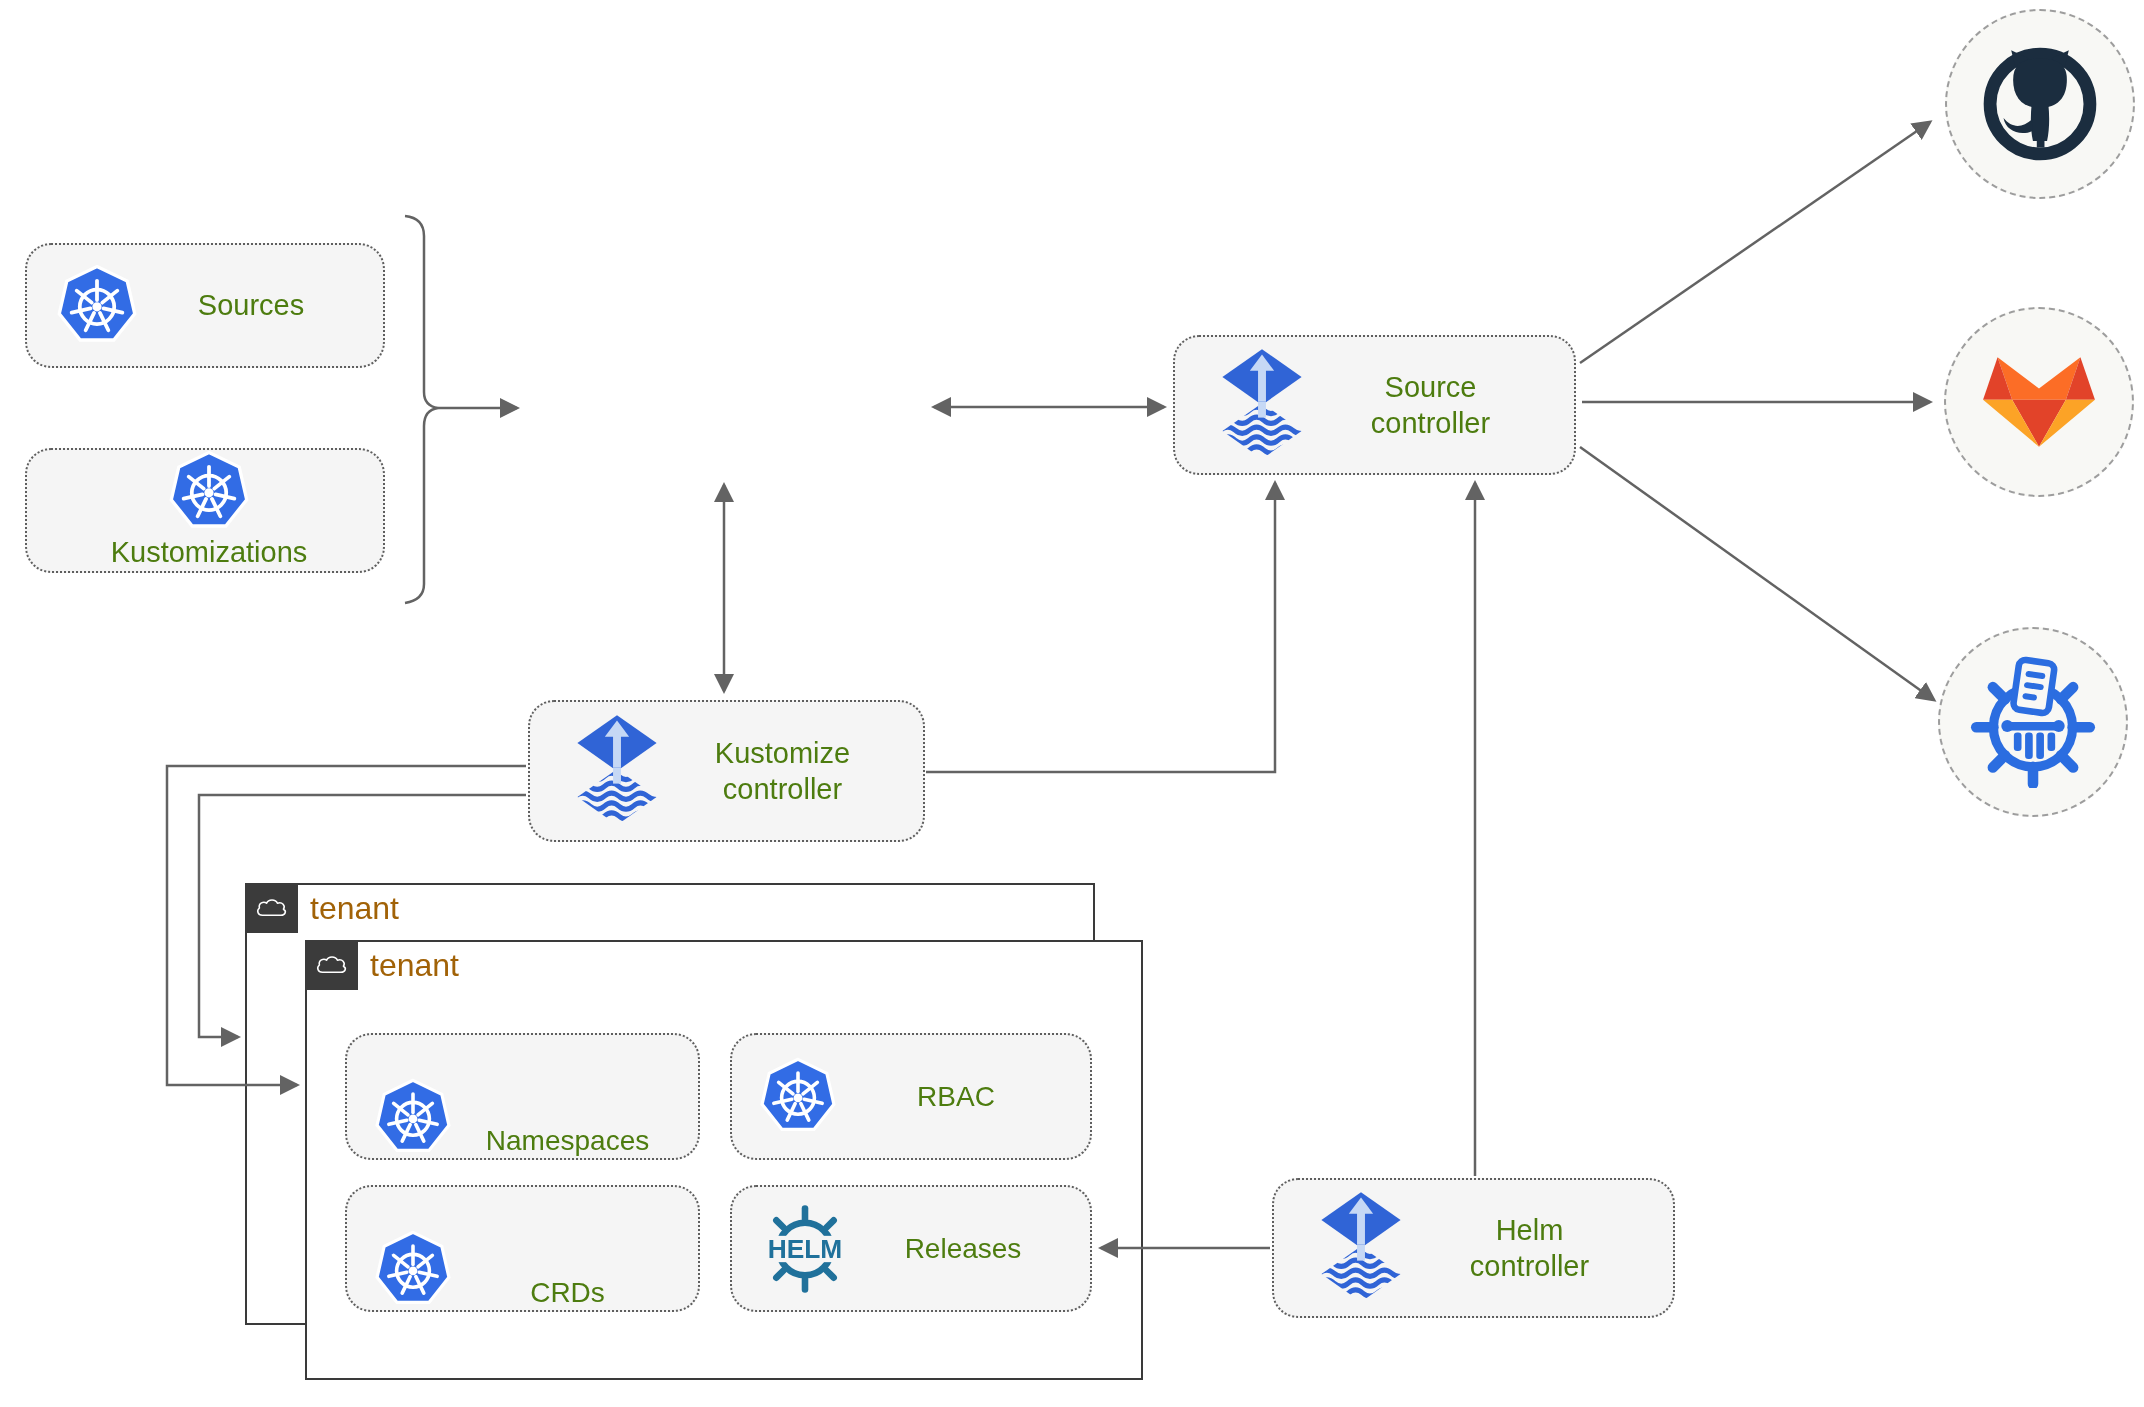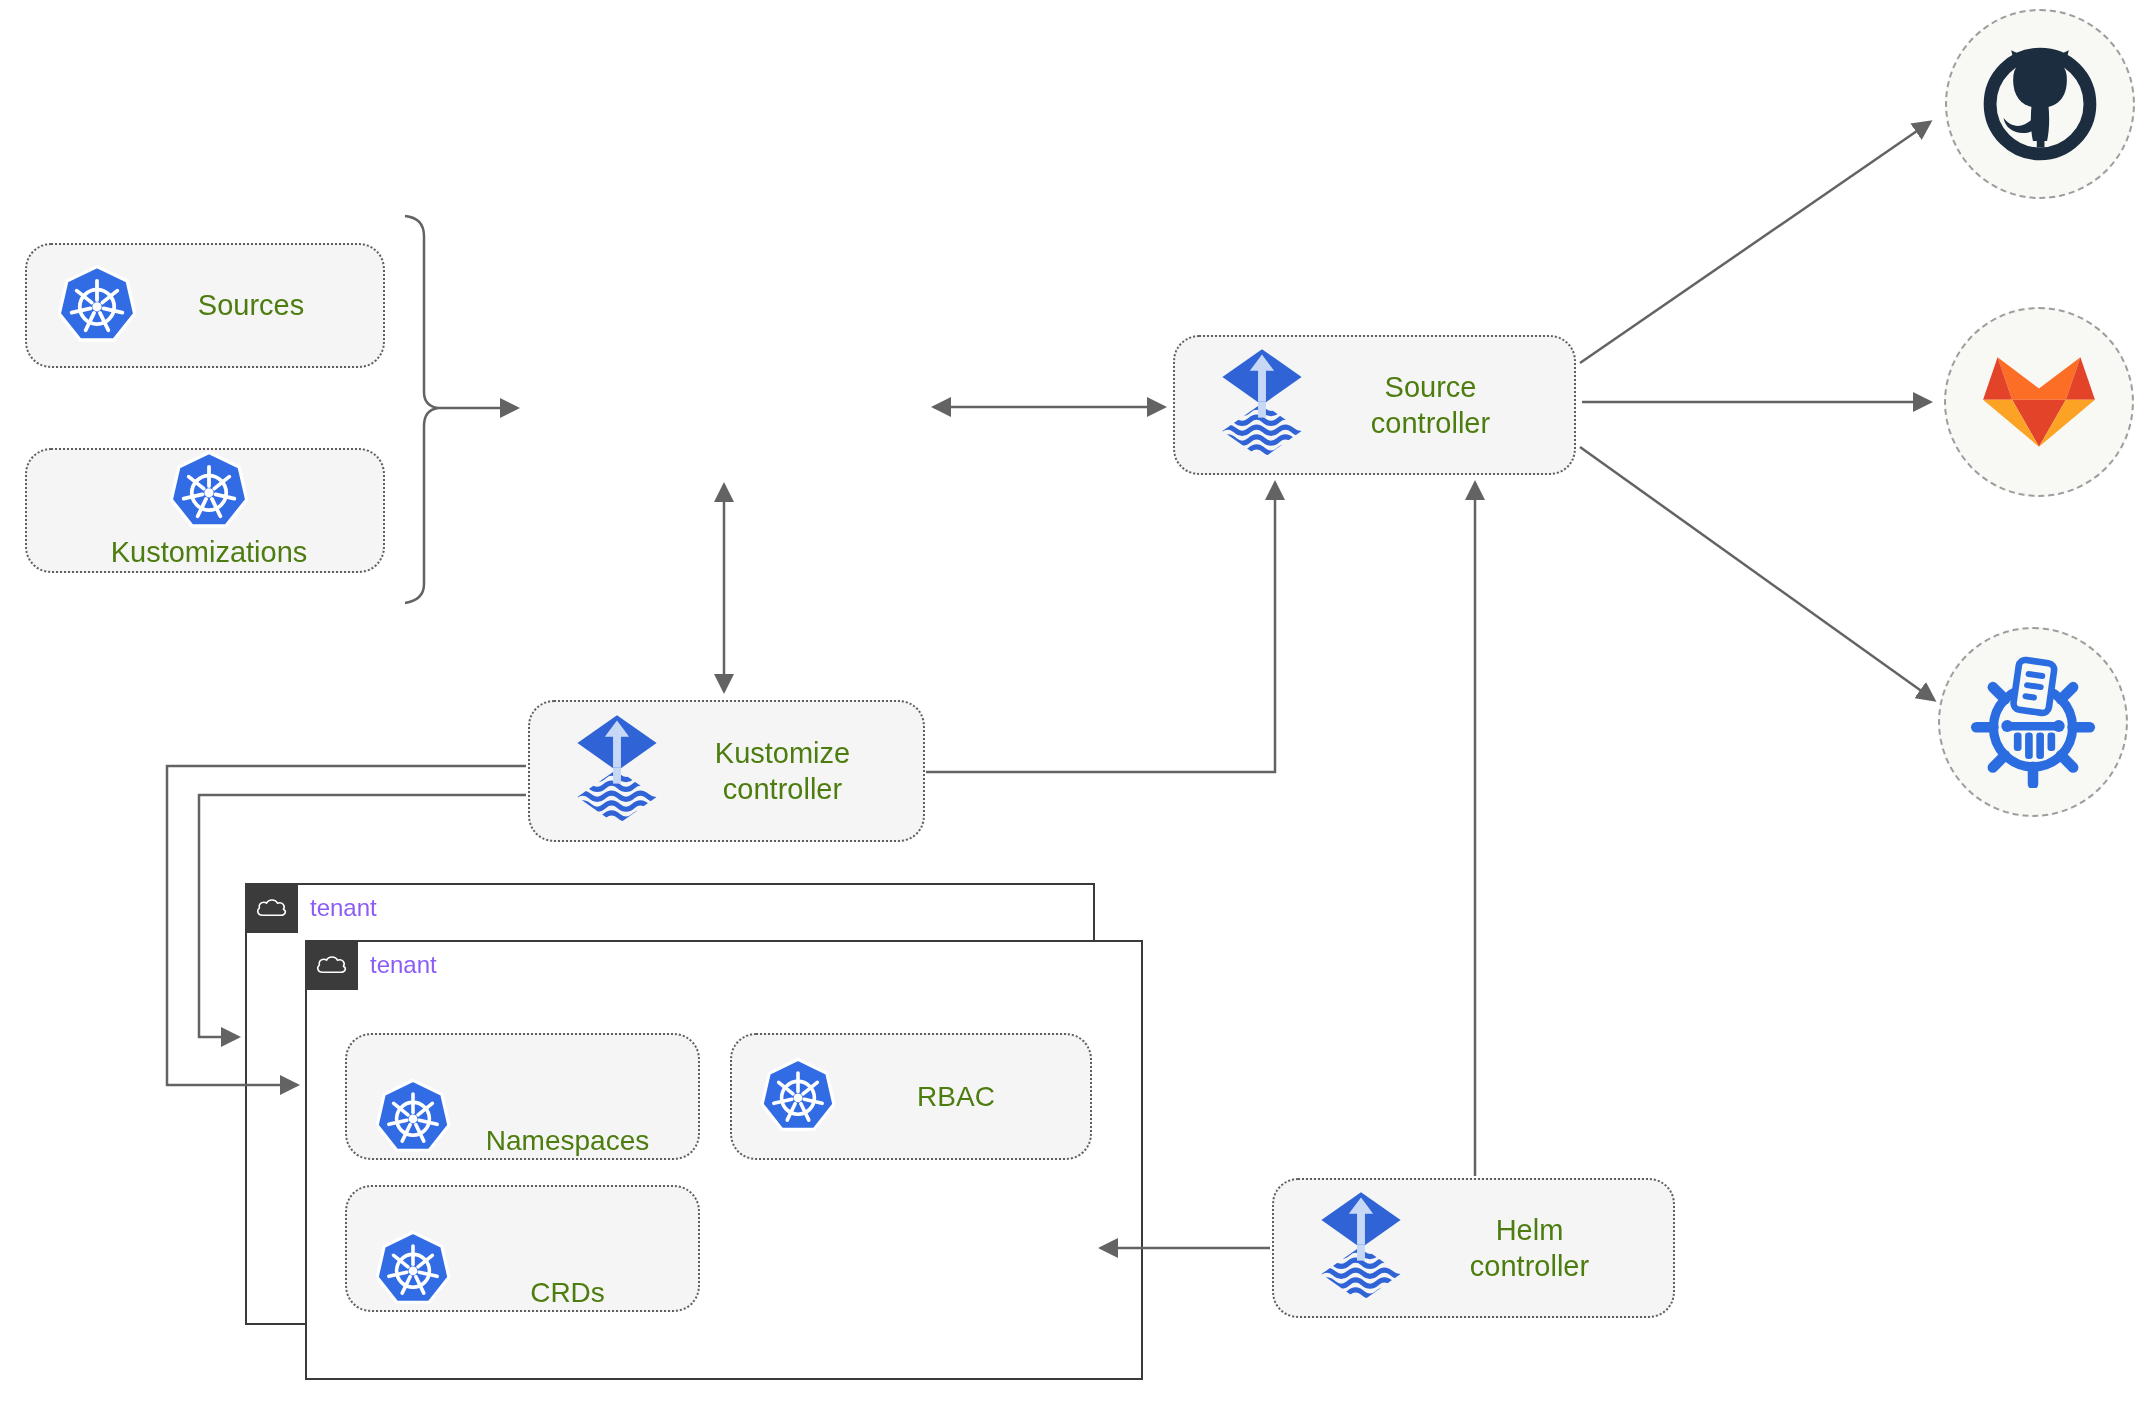--- a/index.html
+++ b/index.html
@@ -19,21 +19,21 @@
     z-index:3;box-sizing:border-box;
   }
   .tenant{
     position:absolute;background:#ffffff;border:2.5px solid #3a3a3a;box-sizing:border-box;
   }
   .tenant-tab{
     position:absolute;width:53px;height:50px;background:#3b3b3b;
     display:flex;align-items:center;justify-content:center;z-index:4;
   }
   .tenant-lbl{
-    position:absolute;font-size:24px;color:#8b5cf6;z-index:4;line-height:50px;
+    position:absolute;font-size:32px;color:#a16207;z-index:4;line-height:50px;
   }
   #connectors{position:absolute;left:0;top:0;z-index:6;pointer-events:none;}
   .z1{z-index:1}.z2{z-index:2}
 </style>
 </head>
 <body>
 
 <div id="canvas">
 
   <svg width="0" height="0" style="position:absolute" aria-hidden="true">
@@ -235,20 +235,28 @@
 
   <div class="box" style="left:345px;top:1185px;width:355px;height:127px;padding:0 16px 0 26px;align-items:flex-end;">
     <span class="icon">
       <svg width="80" height="80">
           <use href="#sym-k8s"></use>
         </svg>
       </span>
     <span class="lbl" style="font-size:28px">CRDs</span>
   </div>
 
+  <div class="box" style="left:730px;top:1185px;width:362px;height:127px;padding:0 16px 0 26px;">
+    <span class="icon">
+      <svg width="94" height="94">
+          <use href="#sym-helm"></use>
+        </svg>
+      </span>
+    <span class="lbl" style="font-size:28px">Releases</span>
+  </div>
 
   <div class="circle" style="left:1945px;top:9px;">
     <svg width="128" height="128">
         <use href="#sym-github"></use>
       </svg>
   </div>
   <div class="circle" style="left:1944px;top:307px;">
     <svg width="112" height="94">
         <use href="#sym-gitlab"></use>
       </svg>

